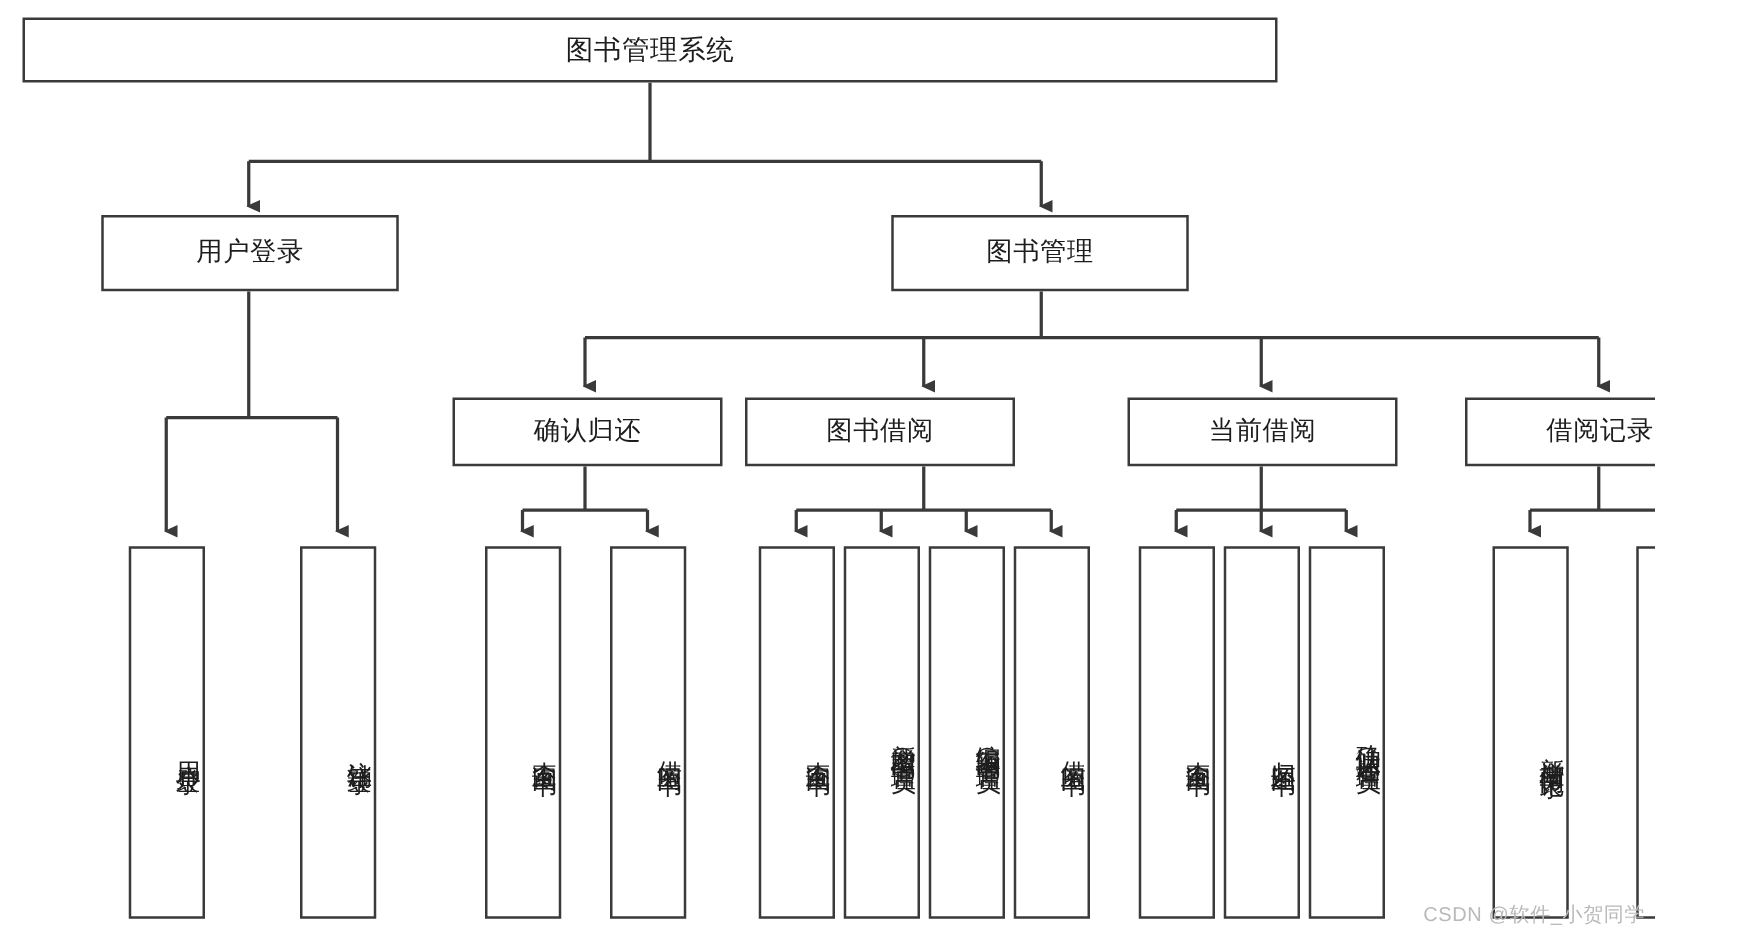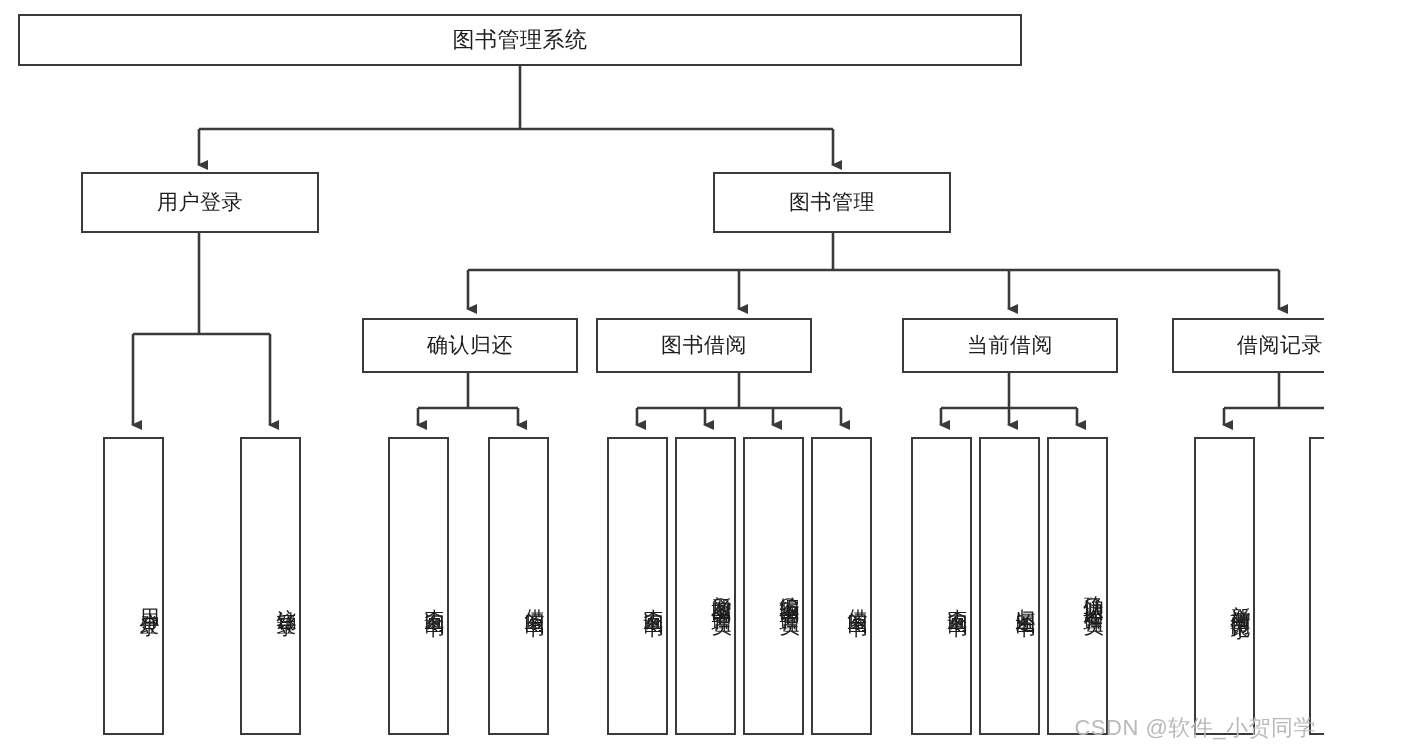--- a/index.html
+++ b/index.html
@@ -51,21 +51,21 @@
   .node.v.tall{
     padding-top:14px;
   }
   .node.root{
     font-size:22px;
   }
   .watermark{
     position:absolute;
     right:8px;
     bottom:4px;
-    font-size:22px;
+    font-size:16px;
     color:#b9b9b9;
     letter-spacing:0.5px;
     white-space:nowrap;
     font-family:"Liberation Sans","DejaVu Sans",sans-serif;
   }
 </style>
 </head>
 <body>
 
 <div id="canvas">

